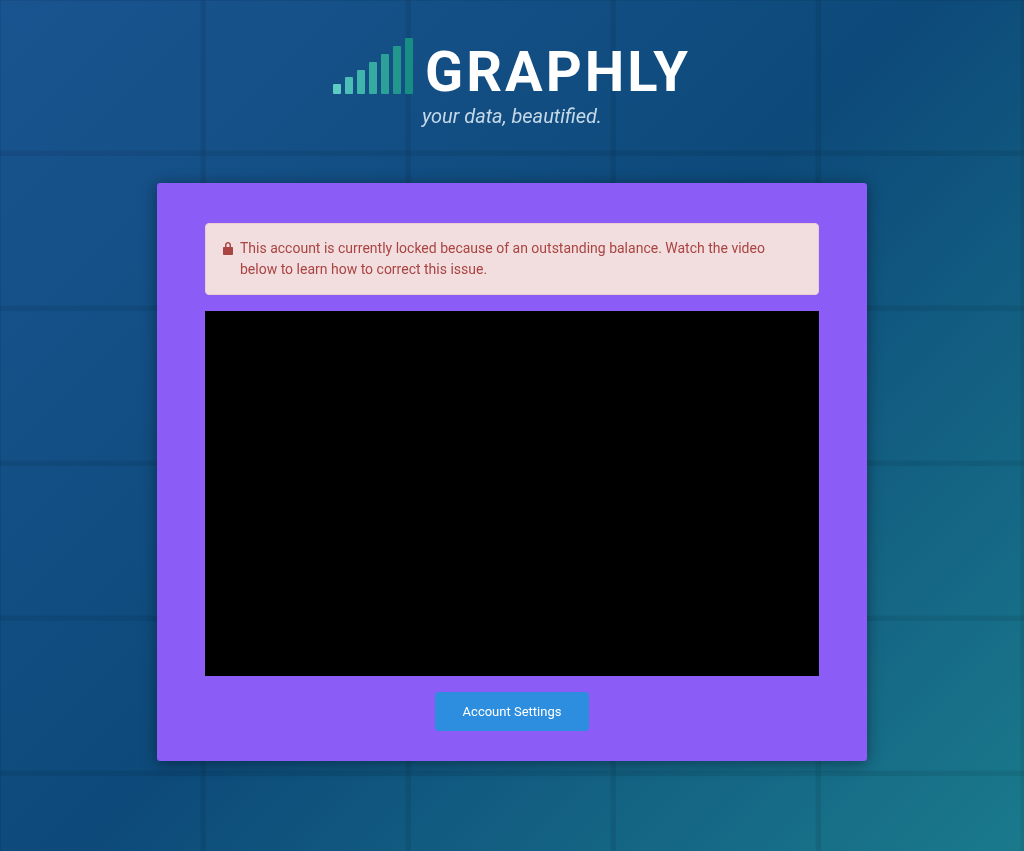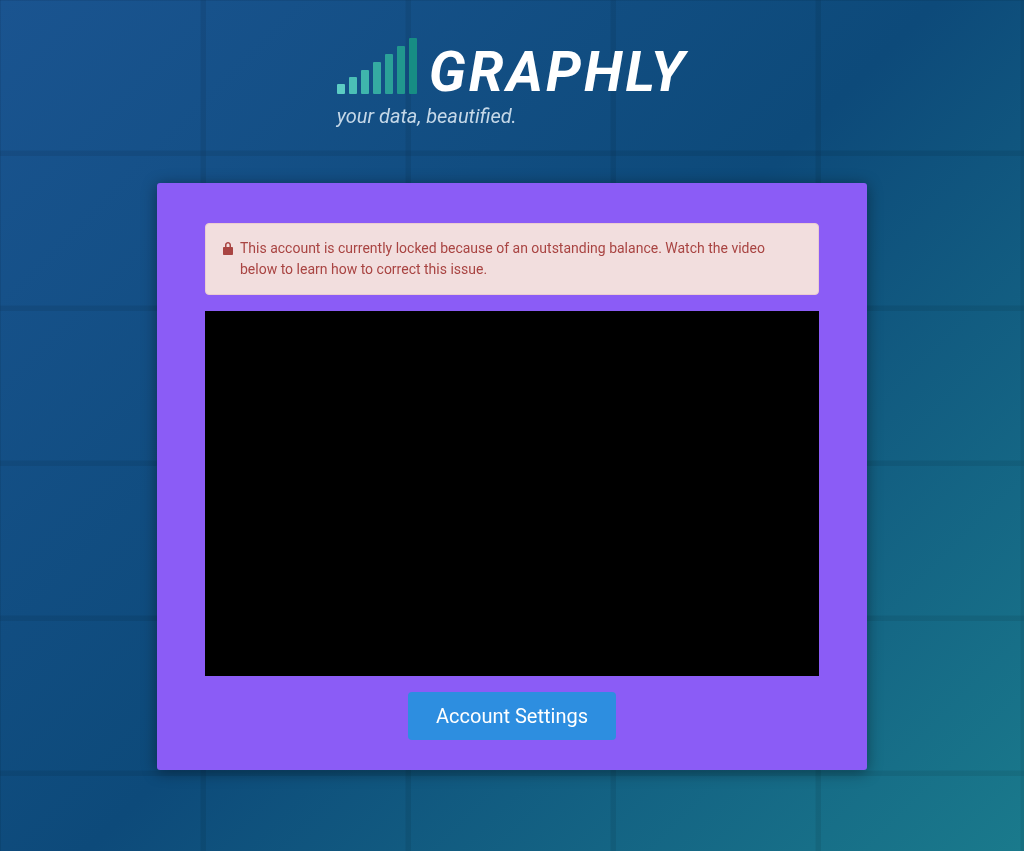--- a/index.html
+++ b/index.html
@@ -34,21 +34,20 @@
       position: relative;
       text-align: center;
       padding-top: 38px;
       z-index: 2;
     }
     
     .logo-container {
       display: inline-flex;
       align-items: flex-end;
       gap: 12px;
-      font-style: italic;
     }
     
     .bars-icon {
       display: inline-flex;
       align-items: flex-end;
       gap: 4px;
       margin-bottom: 6px;
     }
     
     .bar {
@@ -69,21 +68,21 @@
       font-weight: 700;
       color: #ffffff;
       letter-spacing: 3px;
       line-height: 1;
     }
     
     .tagline {
       color: #c5d8e8;
       font-style: italic;
       font-size: 20px;
-      text-align: left;
+      text-align: center;
       margin-top: 4px;
       margin-right: 0;
       padding-right: 0;
       display: block;
     }
     
     .tagline-wrapper {
       display: inline-block;
       text-align: right;
     }
@@ -131,21 +130,21 @@
     .button-row {
       text-align: center;
       margin-top: 16px;
     }
     
     .btn-primary {
       background: #2d8ee0;
       color: #ffffff;
       border: none;
       padding: 12px 28px;
-      font-size: 20px;
+      font-size: 13px;
       border-radius: 4px;
       cursor: pointer;
       font-family: inherit;
     }
   </style>
 </head>
 <body>
 
 <div class="bg-overlay"></div>
 

